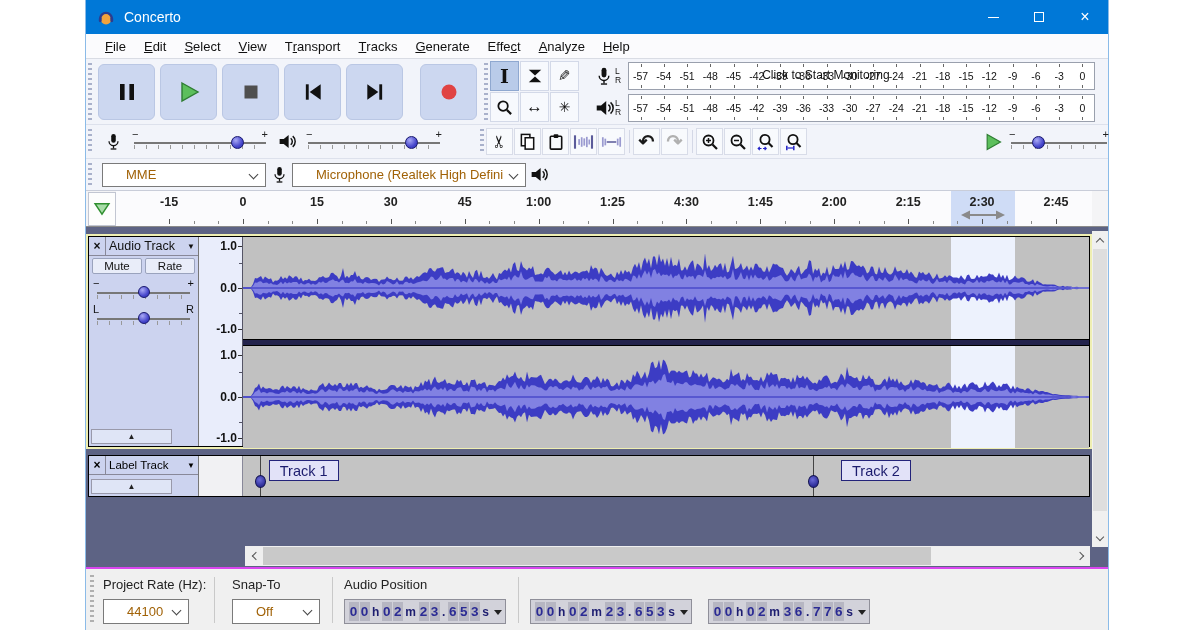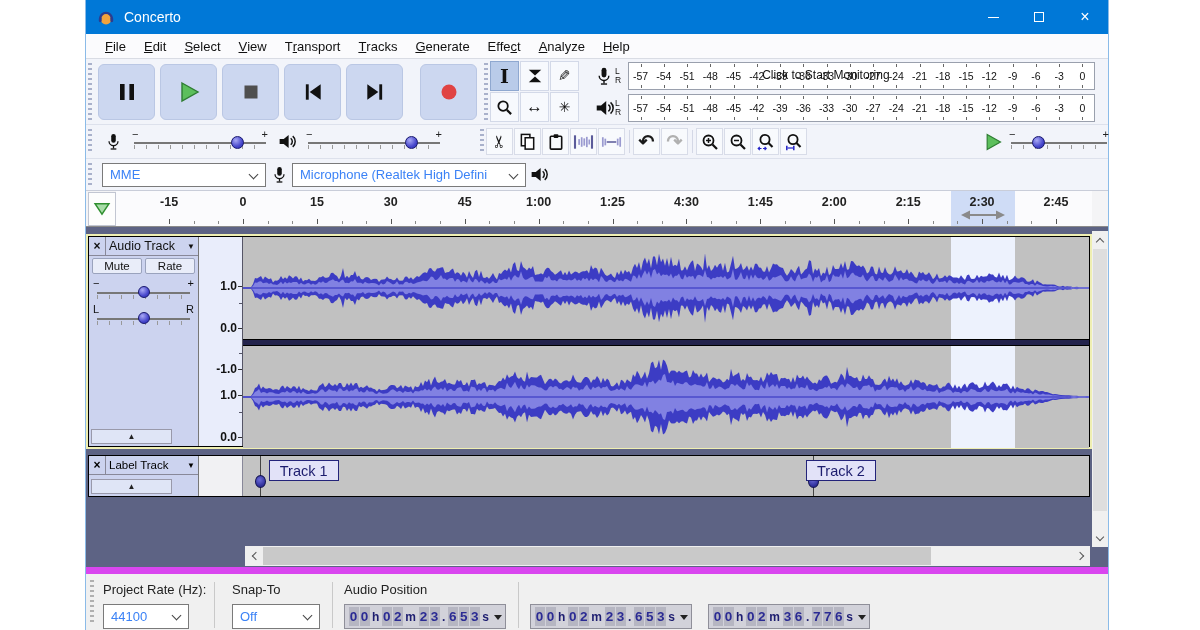--- a/index.html
+++ b/index.html
@@ -54,21 +54,21 @@
     background:radial-gradient(circle at 35% 30%,#a9a9f5,#4848cc 60%,#2b2bb0);border:1px solid #17176e;}
   .editbar{display:flex;align-items:center;}
   .e-btn{width:27px;height:27px;background:#f8fafd;border:1px solid #d8dce8;display:flex;align-items:center;justify-content:center;margin-right:1px;font-size:17px;color:#111;}
   .undo-g{font-size:19px;font-weight:bold;color:#1a1a1a;line-height:1;}
   .redo-g{font-size:19px;font-weight:bold;color:#b0b0b0;line-height:1;}
   .cut-g{font-size:17px;display:inline-block;transform:rotate(-90deg);}
   .speedplay{display:flex;align-items:center;position:absolute;left:893px;}
   
   .devicebar{height:32px;display:flex;align-items:center;background:#f2f4fa;border-bottom:1px solid #c9cdd9;position:relative;}
   .combo{position:relative;height:24px;background:#fff;border:1px solid #7a7a7a;display:flex;align-items:center;
-    padding:0 22px 0 7px;font-size:13px;color:#3b82f6;white-space:nowrap;overflow:hidden;}
+    padding:0 22px 0 23px;font-size:13px;color:#a16207;white-space:nowrap;overflow:hidden;}
   .chev{position:absolute;right:8px;top:7px;width:7px;height:7px;border-right:1.5px solid #444;border-bottom:1.5px solid #444;transform:rotate(45deg);}
   .d-icon{display:flex;align-items:center;justify-content:center;width:26px;}
   
   .rulerrow{height:36px;background:#f4f4f6;display:flex;position:relative;border-bottom:1px solid #8a8a8a;}
   .pinbtn{width:28px;height:34px;margin:1px 0 0 2px;background:#fdfdfd;border:1px solid #c2c6d2;display:flex;align-items:center;justify-content:center;}
   .ruler-area{position:relative;width:976px;background:#fbfbfd;overflow:hidden;}
   .rlabel{position:absolute;top:4px;transform:translateX(-50%);font-size:12.5px;font-weight:bold;color:#222;z-index:2;}
   .rtick{position:absolute;bottom:2px;width:1px;height:3px;background:#888;z-index:2;}
   .rtick.major{height:5px;background:#555;}
   .rsel{position:absolute;top:0;bottom:0;background:#cfdcf6;z-index:1;}
@@ -86,21 +86,21 @@
   .ms-btn{flex:1;background:#e9edf9;border:1px solid #9aa3bd;border-radius:2px;font-size:11.5px;display:flex;align-items:center;justify-content:center;}
   .tp-slider{position:relative;height:24px;margin:2px 8px 0 8px;}
   .tp-slider .hs-lbl-l{position:absolute;left:-4px;top:-1px;font-size:11px;}
   .tp-slider .hs-lbl-r{position:absolute;right:-4px;top:-1px;font-size:11px;}
   .tp-slider .hs-track{top:14px;}
   .tp-slider .hs-ticks{top:17px;}
   .tp-slider .thumb{top:8px;width:12px;height:12px;}
   .tp-info{font-size:11px;line-height:13px;padding:4px 3px 0 3px;}
   .collapsebar{position:absolute;left:2px;right:26px;bottom:2px;height:15px;background:#dfe5f6;border:1px solid #99a;display:flex;align-items:center;justify-content:center;font-size:8px;color:#222;}
   .vruler{width:44px;background:#e9edfb;border-right:1px solid #556;position:relative;font-size:12px;font-weight:bold;color:#111;}
-  .vr-group{position:absolute;left:16px;right:0;height:102px;margin-top:40px;}
+  .vr-group{position:absolute;left:16px;right:0;height:102px;}
   .vr-lab{position:absolute;right:5px;}
   .vr-lab::after{content:"";position:absolute;right:-5px;top:7px;width:4px;height:1px;background:#333;}
   .vtick{position:absolute;right:0;width:3px;height:1px;background:#556;}
   .wavezone{flex:1;position:relative;background:#c1c1c1;}
   .channel{position:relative;height:102px;background:#c1c1c1;overflow:hidden;}
   .wave-div{height:7px;background:#23234c;border-top:1px solid #000;border-bottom:1px solid #000;}
   .wsel{position:absolute;top:0;bottom:0;background:#edf2fd;}
   .wave-svg{position:absolute;left:0;top:0;width:100%;height:100%;pointer-events:none;}
   .labeltrack{position:absolute;left:2px;top:228px;width:1002px;height:42px;border:1px solid #000;background:#c4c4c4;display:flex;}
   .lpanel{width:110px;background:#ccd3ef;border-right:1px solid #777;position:relative;}
@@ -112,21 +112,21 @@
   .lbox{position:absolute;top:4px;height:21px;background:#e2e2f8;border:1.5px solid #23237a;display:flex;align-items:center;padding:0 10px;font-size:14.5px;color:#1c1c6e;}
   
   .vscroll{position:absolute;left:1006px;top:4px;width:16px;height:316px;background:#f0f0f0;}
   .vscroll .sb-arrow{position:absolute;left:0;width:16px;height:17px;display:flex;align-items:center;justify-content:center;}
   .vthumb{position:absolute;left:1px;width:14px;background:#dedede;}
   .hscroll{position:absolute;left:159px;top:319px;width:845px;height:20px;background:#efefef;}
   .hscroll .sb-arrow{position:absolute;top:0;width:17px;height:20px;display:flex;align-items:center;justify-content:center;}
   .hthumb{position:absolute;top:1px;height:18px;background:#c9c9c9;}
   .sb-ch{width:6px;height:6px;border-right:1.4px solid #555;border-bottom:1.4px solid #555;}
   
-  .statusbar{position:relative;height:63px;background:#f0f0f0;border-top:7px solid #d946ef;font-size:13px;color:#222;}
+  .statusbar{position:relative;height:63px;background:#f0f0f0;border-top:2px solid #d946ef;font-size:13px;color:#222;}
   .s-grab{position:absolute;left:4px;top:6px;bottom:6px;width:4px;
     background:repeating-linear-gradient(180deg,#b0b0b0 0 2px,transparent 2px 5px);}
   .s-label{position:absolute;top:8px;white-space:nowrap;}
   .sdiv{position:absolute;top:8px;width:1px;height:46px;background:#c9c9c9;}
   .s-combo{position:absolute;top:30px;height:25px;}
   .timectrl{position:absolute;display:inline-flex;align-items:center;background:#d2d2da;border:1px solid #8f8f99;padding:1px 3px;height:25px;}
   .tdig{width:10px;height:19px;background:#b6b6c2;color:#2b2b94;font-weight:bold;font-size:13.5px;display:flex;align-items:center;justify-content:center;margin:0 0.5px;}
   .tsep{color:#1d1d70;font-weight:bold;font-size:12px;margin:0 2px;}
   .tarrow{width:0;height:0;border:4px solid transparent;border-top:5px solid #222;margin:5px 0 0 3px;}
 </style>
@@ -606,21 +606,21 @@
         </div>
         <div class="collapsebar">▲</div>
       </div>
       <div class="lgap"></div>
       <div class="label-area">
           <div class="lline" style="left: 16.7518px;"></div>
           <div class="lhandle" style="left: 16.7518px;"></div>
           <div class="lbox" style="left: 25.7518px;">Track 1</div>
           <div class="lline" style="left: 569.561px;"></div>
           <div class="lhandle" style="left: 569.561px;"></div>
-          <div class="lbox" style="left: 563px;">Track 2</div>
+          <div class="lbox" style="left: 598px;">Track 2</div>
         </div>
     </div>
 
     <div class="vscroll">
       <div class="sb-arrow" style="top:0;">
           <span class="sb-ch" style="transform:rotate(-135deg);margin-top:4px;"></span>
         </div>
       <div class="vthumb" style="top:18px;height:262px;"></div>
       <div class="sb-arrow" style="bottom:0;">
           <span class="sb-ch" style="transform:rotate(45deg);margin-bottom:4px;"></span>

